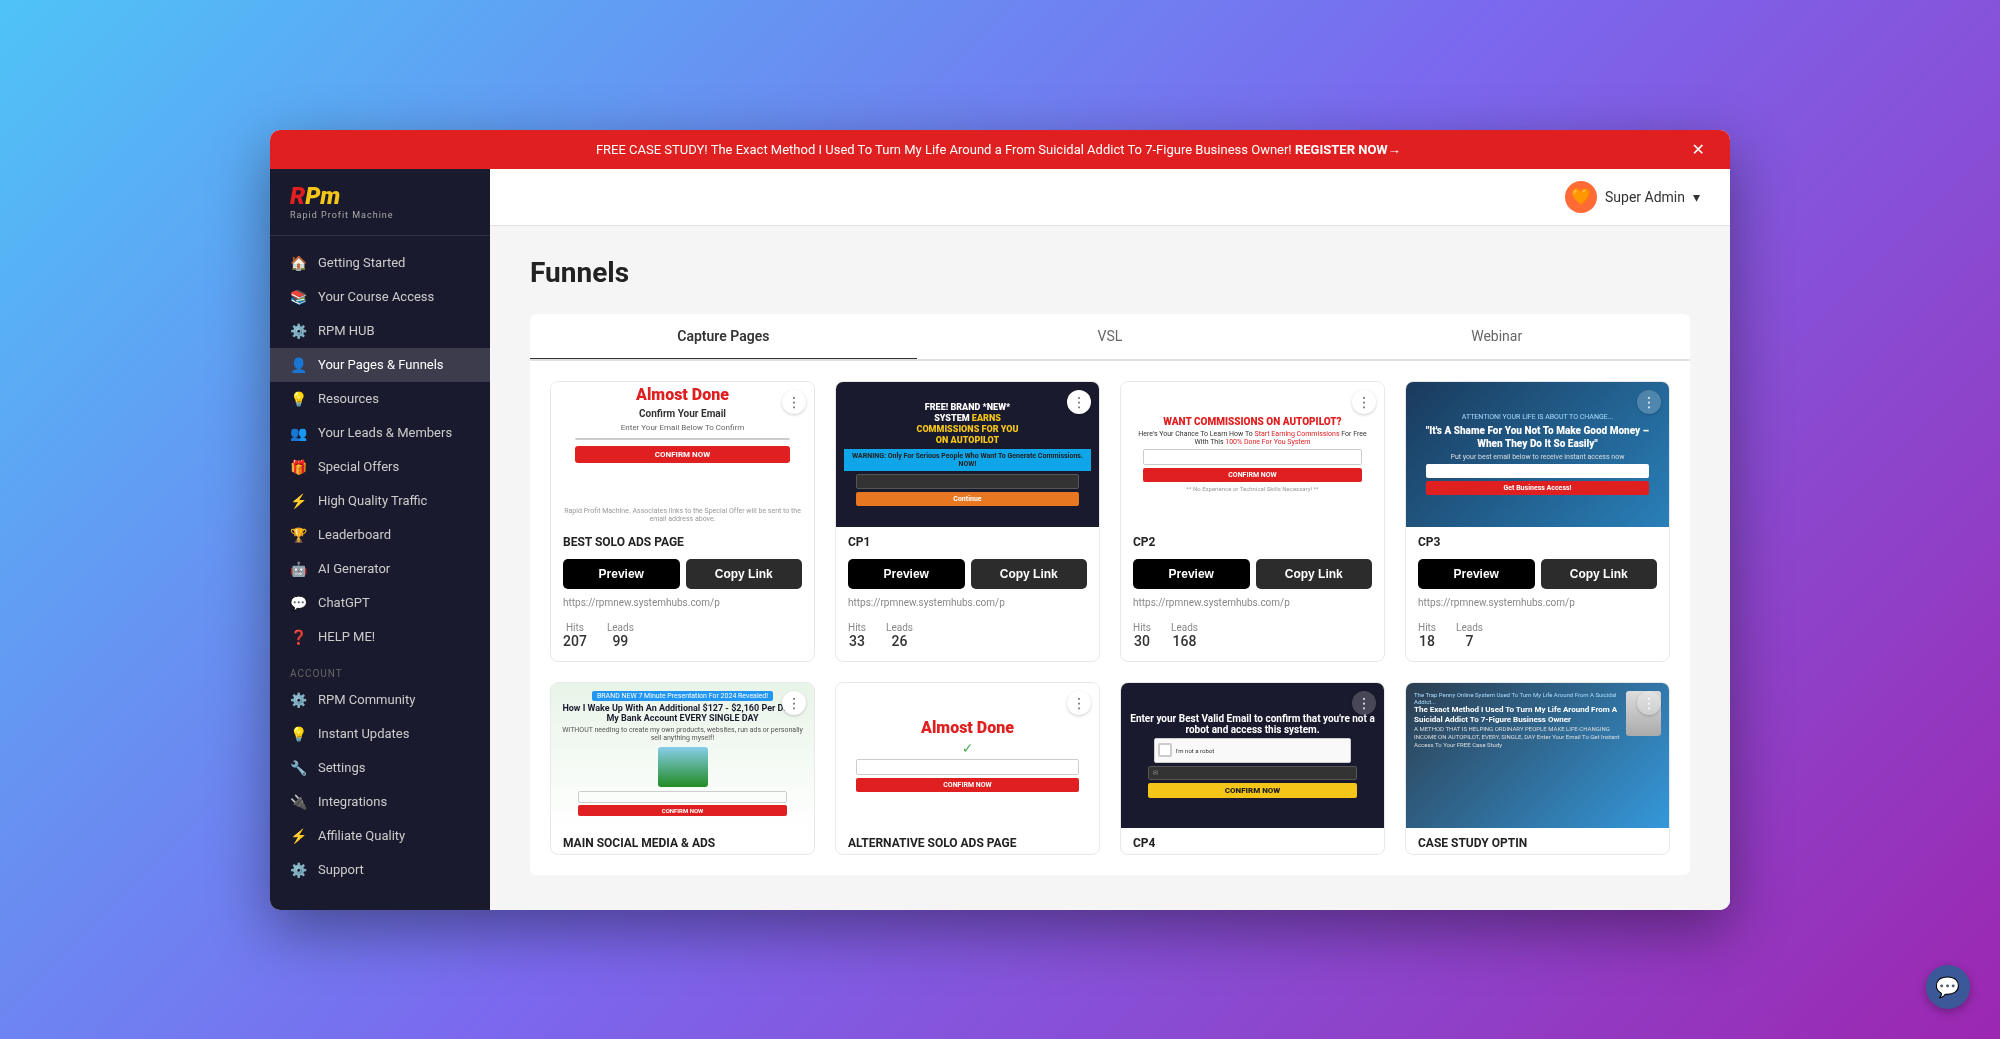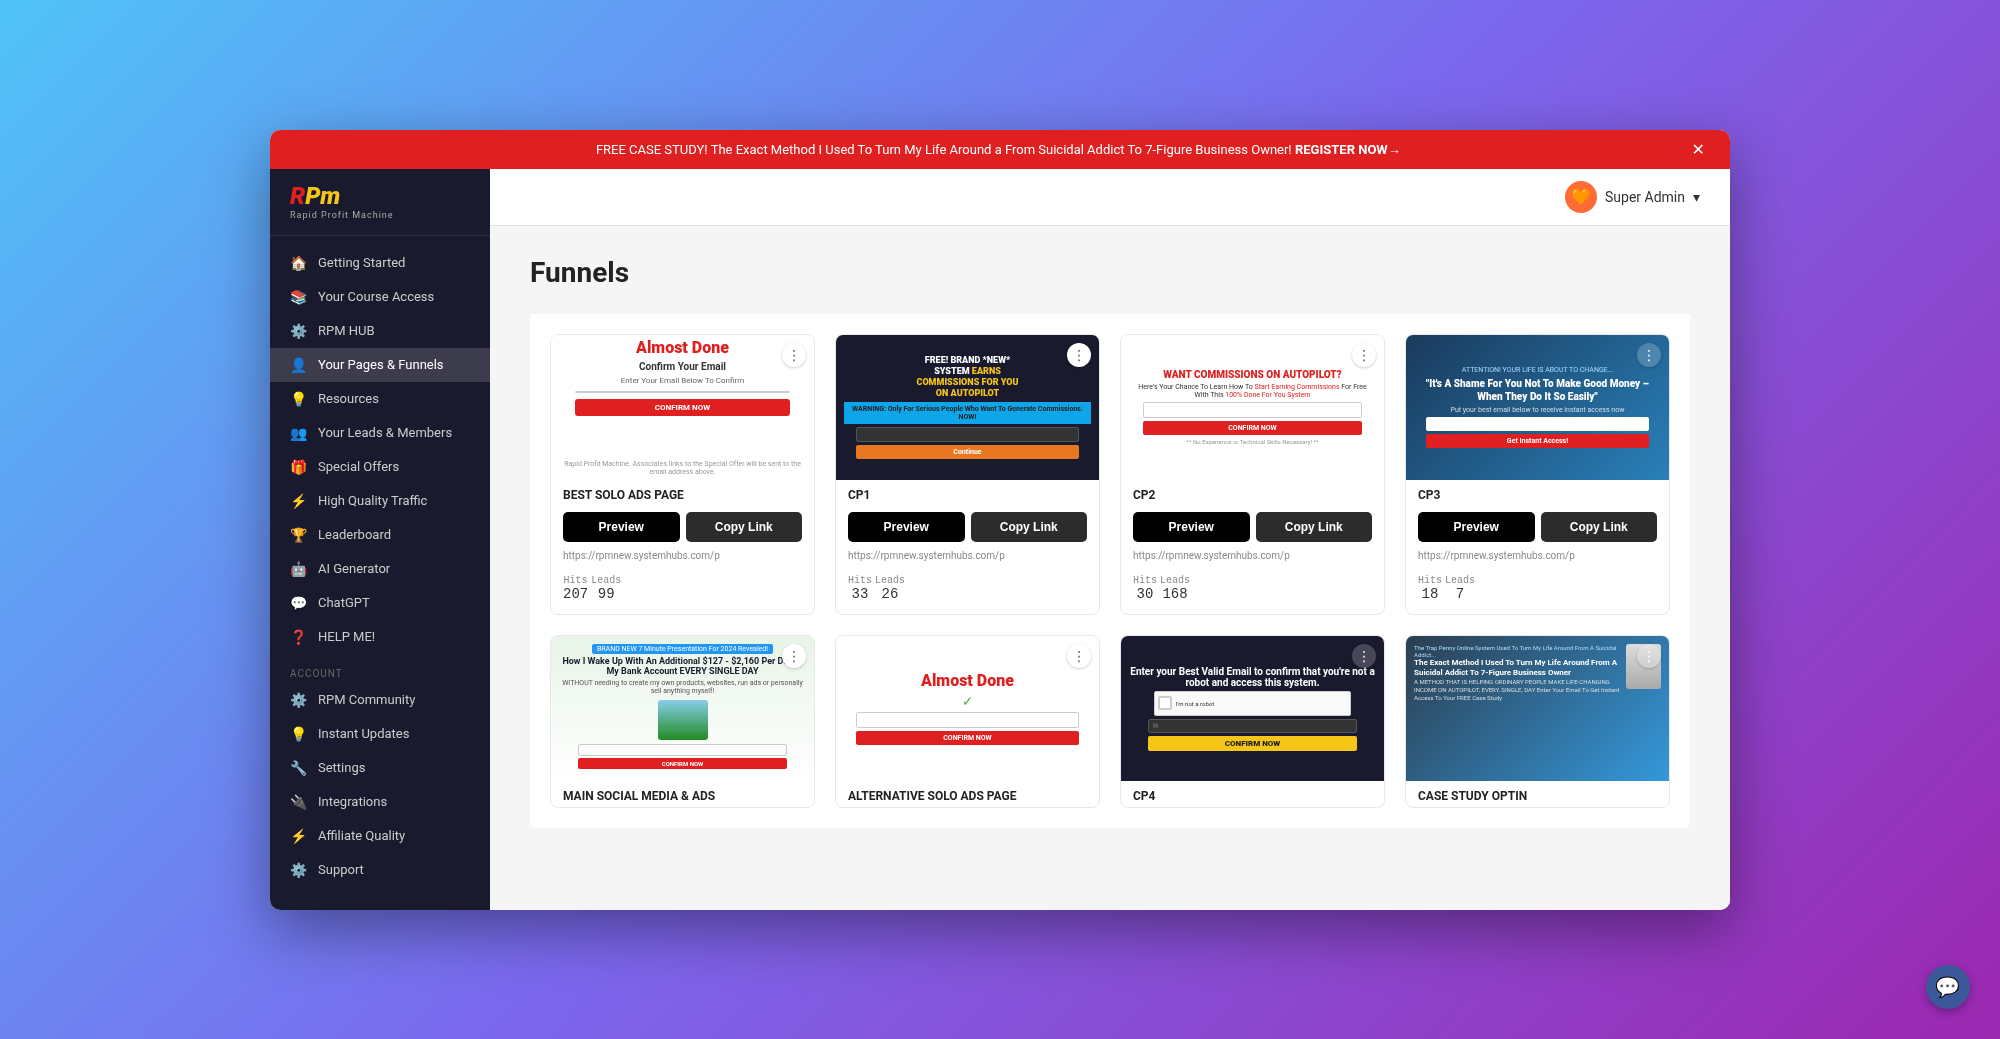--- a/index.html
+++ b/index.html
@@ -359,22 +359,21 @@
       padding: 2px 12px 8px;
       font-size: 10px;
       color: #888;
       white-space: nowrap;
       overflow: hidden;
       text-overflow: ellipsis;
     }
     .card-stats {
       display: flex;
       padding: 6px 12px 12px;
-      gap: 3px;
-      font-family: Liberation Mono, monospace;
+      gap: 20px;
     }
     .stat-col { text-align: center; }
     .stat-label { font-size: 10px; color: #888; }
     .stat-value { font-size: 14px; color: #333; font-weight: 500; }
     
     .card-preview-5 {
       background: linear-gradient(180deg, #e8f4e8, white);
       padding: 8px;
       height: 100%;
       display: flex;
@@ -558,20 +557,25 @@
         <div class="user-menu">
           <div class="user-avatar">🧡</div>
           <span>Super Admin</span>
           <span>▾</span>
         </div>
       </div>
 
       <div class="content-scroll">
         <h1 class="page-title">Funnels</h1>
 
+        <div class="tabs">
+          <div class="tab active">Capture Pages</div>
+          <div class="tab">VSL</div>
+          <div class="tab">Webinar</div>
+        </div>
 
         <div class="cards-grid">
 
           <div class="funnel-card">
             <div class="card-image-area">
               <div class="card-preview-1">
                 <div class="headline">Almost Done</div>
                 <div class="subheadline">Confirm Your Email</div>
                 <div class="desc">Enter Your Email Below To Confirm</div>
                 <div class="input-mock"></div>
@@ -655,21 +659,21 @@
             </div>
           </div>
 
           <div class="funnel-card">
             <div class="card-image-area">
               <div class="card-preview-4">
                 <div class="attention">ATTENTION! YOUR LIFE IS ABOUT TO CHANGE...</div>
                 <div class="big-quote">"It's A Shame For You Not To Make Good Money – When They Do It So Easily"</div>
                 <div style="font-size:7px;color:#ddd;text-align:center">Put your best email below to receive instant access now</div>
                 <div class="input-mock"></div>
-                <div class="btn-mock">Get Instant Access!</div>
+                <div class="btn-mock">Get Business Access!</div>
               </div>
               <div class="more-btn" style="color:white;background:rgba(255,255,255,0.2)">⋮</div>
             </div>
             <div class="card-name">CP3</div>
             <div class="card-actions">
               <button class="btn-preview">Preview</button>
               <button class="btn-copy">Copy Link</button>
             </div>
             <div class="card-link">https://rpmnew.systemhubs.com/p</div>
             <div class="card-stats">

